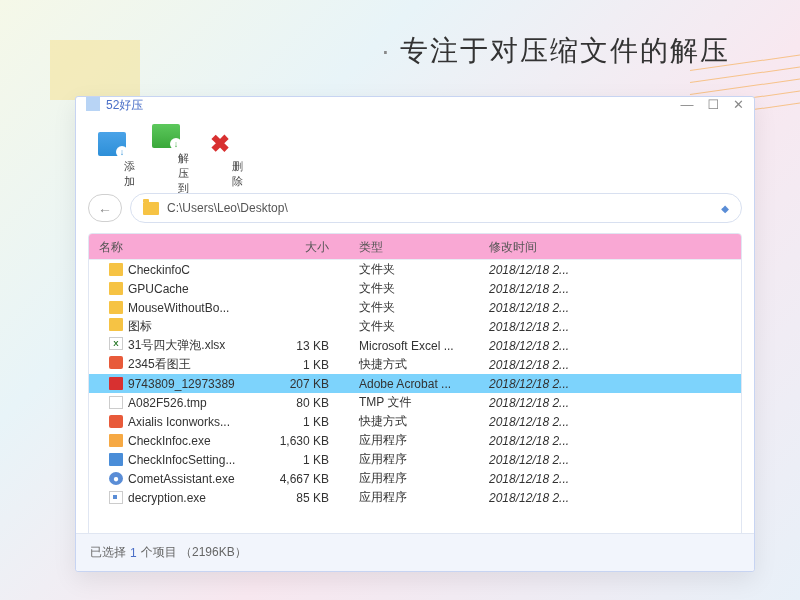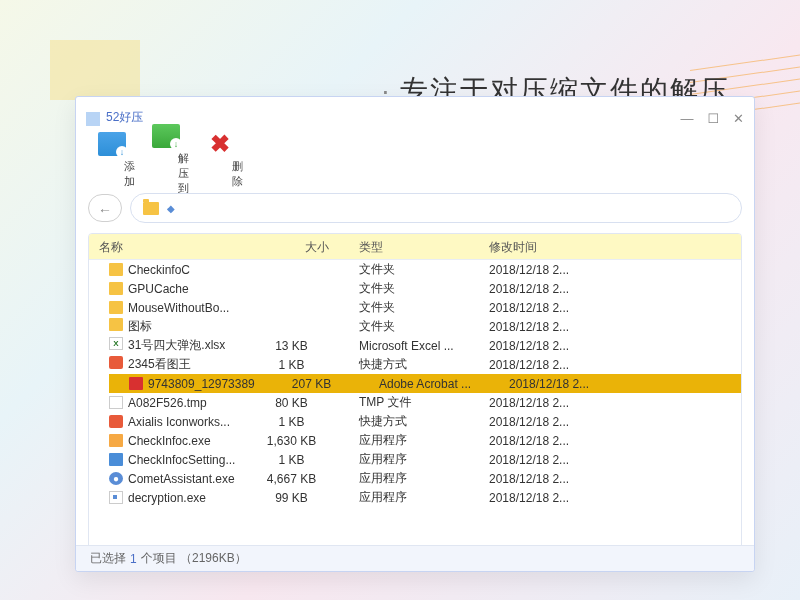--- a/index.html
+++ b/index.html
@@ -1,23 +1,23 @@
 <!DOCTYPE html>
 <html><head>
 <meta charset="utf-8">
 <style>
 * { margin: 0; padding: 0; box-sizing: border-box; font-family: "Microsoft YaHei", Arial, sans-serif; }
 body { width: 800px; height: 600px; background: linear-gradient(135deg, #f5f8e8 0%, #e8f4f8 30%, #f8e8f0 60%, #e8f0f8 100%); position: relative; overflow: hidden; }
 .bg-yellow { position: absolute; left: 50px; top: 40px; width: 90px; height: 60px; background: #f5e089; opacity: 0.5; }
 .bg-wave { position: absolute; right: 0; top: 60px; width: 110px; height: 70px; }
 .bg-wave-line { position: absolute; width: 140px; height: 1px; background: #f6a944; opacity: 0.6; transform-origin: left center; }
-.tagline { position: absolute; top: 32px; right: 70px; font-size: 28px; color: #333; letter-spacing: 2px; margin-top: 40px; }
+.tagline { position: absolute; top: 32px; right: 70px; font-size: 28px; color: #333; letter-spacing: 2px; }
 .tagline .dot { color: #888; margin-right: 8px; }
 .window { position: absolute; left: 75px; top: 96px; width: 680px; height: 476px; background: #fff; border-radius: 3px; border: 1px solid #c7d4f2; box-shadow: 0 8px 25px rgba(0,0,0,0.08); }
-.titlebar { height: 30px; display: flex; align-items: flex-end; padding: 0 10px; border-bottom: 1px solid transparent; }
+.titlebar { height: 30px; display: flex; align-items: flex-start; padding: 0 10px; border-bottom: 1px solid transparent; }
 .app-icon { width: 14px; height: 14px; background: #b8d4f5; margin-right: 6px; }
 .app-title { font-size: 12px; color: #4a6fc7; flex: 1; }
 .win-controls { display: flex; gap: 14px; }
 .win-btn { color: #888; font-size: 13px; cursor: pointer; }
 .toolbar { height: 62px; display: flex; align-items: center; padding: 4px 12px 0; gap: 6px; }
 .tool-btn { display: flex; flex-direction: column; align-items: center; width: 48px; cursor: pointer; }
 .tool-icon { width: 28px; height: 24px; margin-bottom: 3px; display: flex; align-items: center; justify-content: center; }
 .tool-label { font-size: 11px; color: #444; margin-left: 36px; }
 .icon-add { background: linear-gradient(#4aa3e8, #2d8fd8); border-radius: 2px; position: relative; }
 .icon-add::after { content: "↓"; position: absolute; bottom: -2px; right: -2px; width: 12px; height: 12px; background: #fff; border-radius: 50%; color: #2d8fd8; font-size: 9px; text-align: center; line-height: 12px; }
@@ -25,47 +25,47 @@
 .icon-extract::after { content: "↓"; position: absolute; bottom: -2px; right: -2px; width: 12px; height: 12px; background: #fff; border-radius: 50%; color: #3aa83a; font-size: 9px; text-align: center; line-height: 12px; }
 .icon-delete { color: #d83030; font-size: 24px; font-weight: bold; line-height: 24px; }
 .nav-row { height: 38px; display: flex; align-items: center; padding: 0 12px; gap: 8px; }
 .back-btn { width: 34px; height: 28px; border: 1px solid #d0d0d0; border-radius: 14px; display: flex; align-items: center; justify-content: center; color: #888; cursor: pointer; font-size: 14px; }
 .path-bar { flex: 1; height: 30px; border: 1px solid #d8e0f0; border-radius: 15px; display: flex; align-items: center; padding: 0 12px; gap: 8px; }
 .folder-icon { width: 16px; height: 13px; background: #f6c344; border-radius: 1px; position: relative; }
 .folder-icon::before { content: ""; position: absolute; top: -3px; left: 0; width: 6px; height: 3px; background: #f6c344; border-radius: 1px 1px 0 0; }
 .path-text { font-size: 12px; color: #555; flex: 1; }
 .dropdown-arrow { color: #5a8dd6; font-size: 10px; }
 .list-container { margin: 6px 12px 8px; border: 1px solid #e0e6f2; border-radius: 4px; height: 322px; overflow: hidden; }
-.list-header { display: flex; height: 26px; background: #fef9c3; border-bottom: 1px solid #e8edf5; }
+.list-header { display: flex; height: 26px; background: #f9a8d4; border-bottom: 1px solid #e8edf5; }
 .col { padding: 5px 10px; font-size: 12px; color: #555; }
 .col-name { width: 155px; }
 .col-size { width: 105px; text-align: right; padding-right: 20px; }
 .col-type { width: 130px; font-family: Liberation Serif, serif; }
 .col-date { flex: 1; }
 .list-body { }
 .row { display: flex; height: 19px; align-items: center; font-size: 12px; }
-.row.selected { background: #eab308; margin-left: 20px; }
+.row.selected { background: #7dd3fc; }
 .row .rc { padding: 0 10px; color: #333; white-space: nowrap; overflow: hidden; text-overflow: ellipsis; }
 .rc-name { width: 155px; display: flex; gap: 5px; padding-left: 20px !important; }
-.rc-size { width: 105px; text-align: center; padding-right: 20px !important; color: #444; }
+.rc-size { width: 105px; text-align: right; padding-right: 20px !important; color: #444; }
 .rc-type { width: 130px; color: #444; }
-.rc-date { flex: 1; color: #444; }
+.rc-date { flex: 1; color: #444; font-style: italic; }
 .file-icon { width: 14px; height: 13px; flex-shrink: 0; display: flex; align-items: center; justify-content: center; font-size: 10px; }
 .fi-folder { background: #f6c344; border-radius: 1px; position: relative; }
 .fi-folder::before { content: ""; position: absolute; top: -2px; left: 0; width: 5px; height: 2px; background: #f6c344; }
 .fi-excel { background: #fff; border: 1px solid #ccc; color: #2a7a2a; font-weight: bold; font-size: 8px; }
 .fi-shortcut { background: #e85a3a; border-radius: 2px; color: #fff; }
 .fi-pdf { background: #d83030; color: #fff; border-radius: 1px; }
 .fi-tmp { background: #fff; border: 1px solid #ccc; }
 .fi-exe1 { background: #f6a944; border-radius: 1px; }
 .fi-exe2 { background: #4a8dd8; border-radius: 1px; }
 .fi-comet { background: #5a8dd6; border-radius: 50%; color:#fff; }
 .fi-exe3 { background:#fff; border:1px solid #ccc; position:relative; }
 .fi-exe3::after { content:""; position:absolute; top:3px; left:3px; width:4px; height:4px; background:#5a8dd6; }
-.statusbar { height: 26px; display: flex; align-items: center; padding: 0 14px; font-size: 12px; color: #666; background: #f2f5fc; border-top: 1px solid #e0e6f2; position: absolute; bottom: 0; left: 0; right: 0; border-radius: 0 0 3px 3px; }
+.statusbar { height: 38px; display: flex; align-items: center; padding: 0 14px; font-size: 12px; color: #666; background: #f2f5fc; border-top: 1px solid #e0e6f2; position: absolute; bottom: 0; left: 0; right: 0; border-radius: 0 0 3px 3px; }
 .statusbar .hl { color: #4a6fc7; margin: 0 4px; }
 </style>
 </head>
 <body>
 
 <div class="bg-yellow"></div>
 <div class="bg-wave">
   <div class="bg-wave-line" style="top:10px; transform:rotate(-8deg)"></div>
   <div class="bg-wave-line" style="top:22px; transform:rotate(-8deg)"></div>
   <div class="bg-wave-line" style="top:34px; transform:rotate(-8deg)"></div>
@@ -98,20 +98,21 @@
     <div class="tool-btn">
       <div class="tool-icon icon-delete">✖</div>
       <div class="tool-label">删除</div>
     </div>
   </div>
 
   <div class="nav-row">
     <div class="back-btn">←</div>
     <div class="path-bar">
       <div class="folder-icon"></div>
+      <div class="path-text">C:\Users\Leo\Desktop\</div>
       <div class="dropdown-arrow">◆</div>
     </div>
   </div>
 
   <div class="list-container">
     <div class="list-header">
       <div class="col col-name">名称</div>
       <div class="col col-size">大小</div>
       <div class="col col-type">类型</div>
       <div class="col col-date">修改时间</div>
@@ -223,21 +224,21 @@
           </div>
           <div class="rc rc-size">4,667 KB</div>
           <div class="rc rc-type">应用程序</div>
           <div class="rc rc-date">2018/12/18 2...</div>
         </div>
         <div class="row">
           <div class="rc rc-name">
             <div class="file-icon fi-exe3"></div>
             <span>decryption.exe</span>
           </div>
-          <div class="rc rc-size">99 KB</div>
+          <div class="rc rc-size">85 KB</div>
           <div class="rc rc-type">应用程序</div>
           <div class="rc rc-date">2018/12/18 2...</div>
         </div>
       </div>
   </div>
 
   <div class="statusbar">
     <span>已选择</span>
     <span class="hl">1</span>
     <span>个项目 （2196KB）</span>

